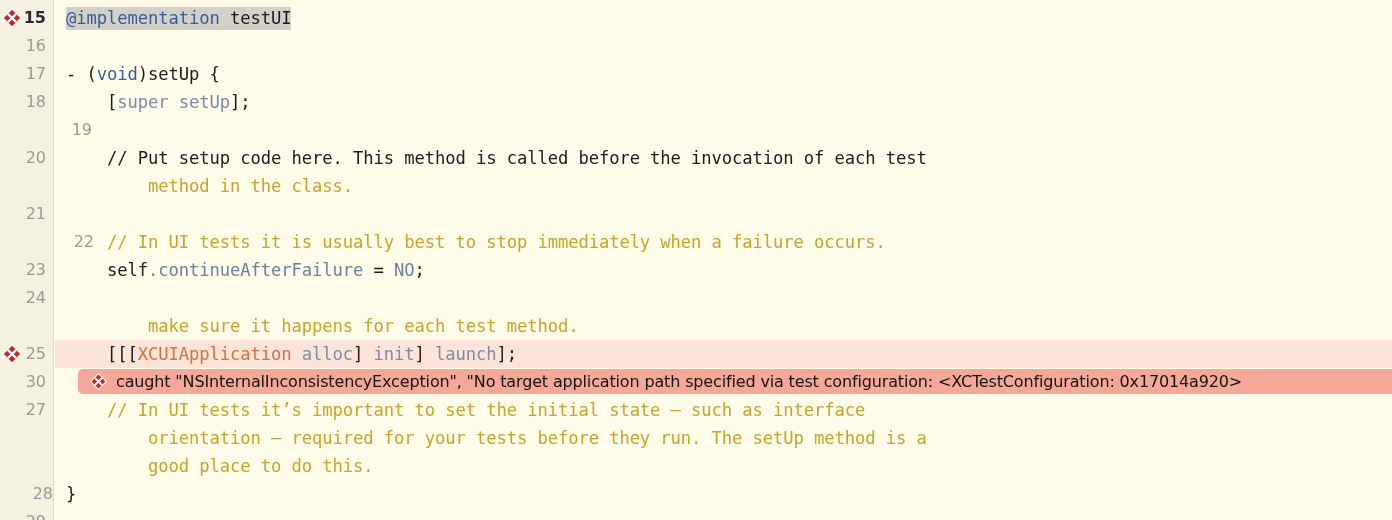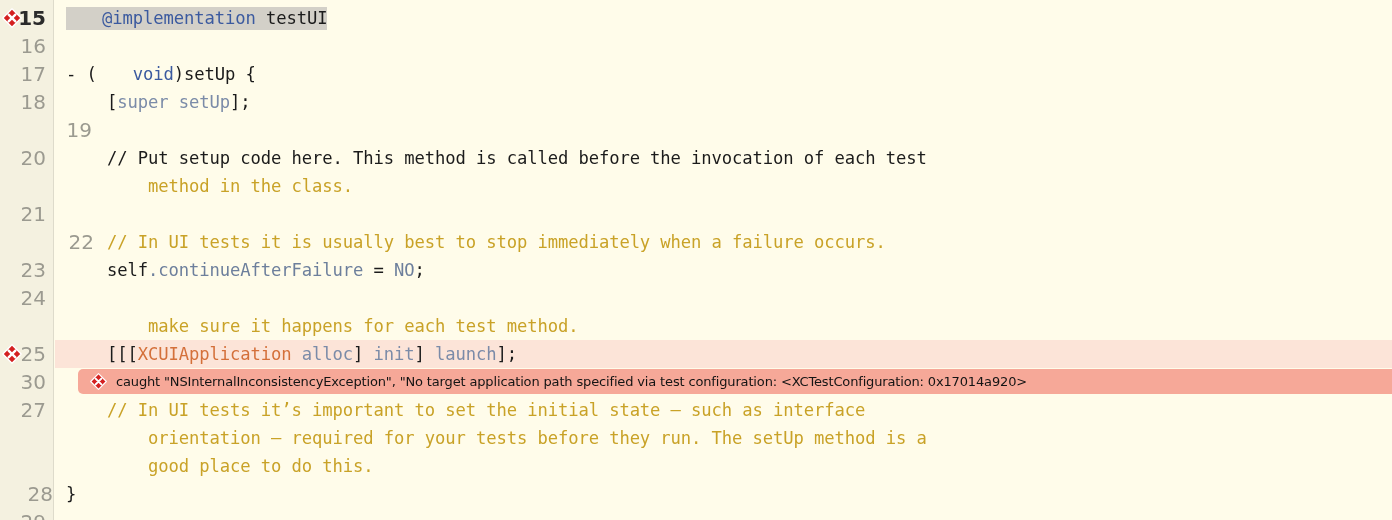--- a/index.html
+++ b/index.html
@@ -51,21 +51,21 @@
     bottom: 0;
   }
   .rowbg.error-line { background: #fce4d8; }
 
   .lineno {
     position: absolute;
     left: 0;
     width: 46px;
     text-align: right;
     font-family: "DejaVu Sans", sans-serif;
-    font-size: 20px;
+    font-size: 16px;
     line-height: 28px;
     color: #9b9a90;
     z-index: 5;
     user-select: none;
   }
   .lineno.current { color: #2b2b2b; font-weight: 600; }
 
   .code {
     position: absolute;
     left: 66px;
@@ -78,21 +78,21 @@
     color: #1b1b1b;
     z-index: 4;
   }
 
   .code .sel {
     background: #d3d0c8;
     padding: 1px 0 2px 0;
   }
 
   
-  .kw      { color: #3b5a9f; padding-left: 36px; }    
+  .kw      { color: #3b5a9f; }    
   .plain   { color: #1b1b1b; }
   .cmt     { color: #c9a227; }
   .msg     { color: #7b8ba8; }    
   .ident   { color: #6d7f9c; }    
   .type    { color: #d4703a; }    
 
   
   .err-icon {
     position: absolute;
     width: 20px;
@@ -117,21 +117,21 @@
   .err-banner .badge {
     flex: 0 0 auto;
     width: 17px;
     height: 17px;
     margin-left: 12px;
     margin-right: 9px;
   }
   .err-banner .badge svg { display: block; width: 17px; height: 17px; }
   .err-banner .etext {
     font-family: "DejaVu Sans", sans-serif;
-    font-size: 13px;
+    font-size: 16px;
     line-height: 17px;
     color: #141414;
     white-space: nowrap;
     letter-spacing: -0.15px;
   }
 </style>
 </head>
 <body>
 
 <div id="editor">

